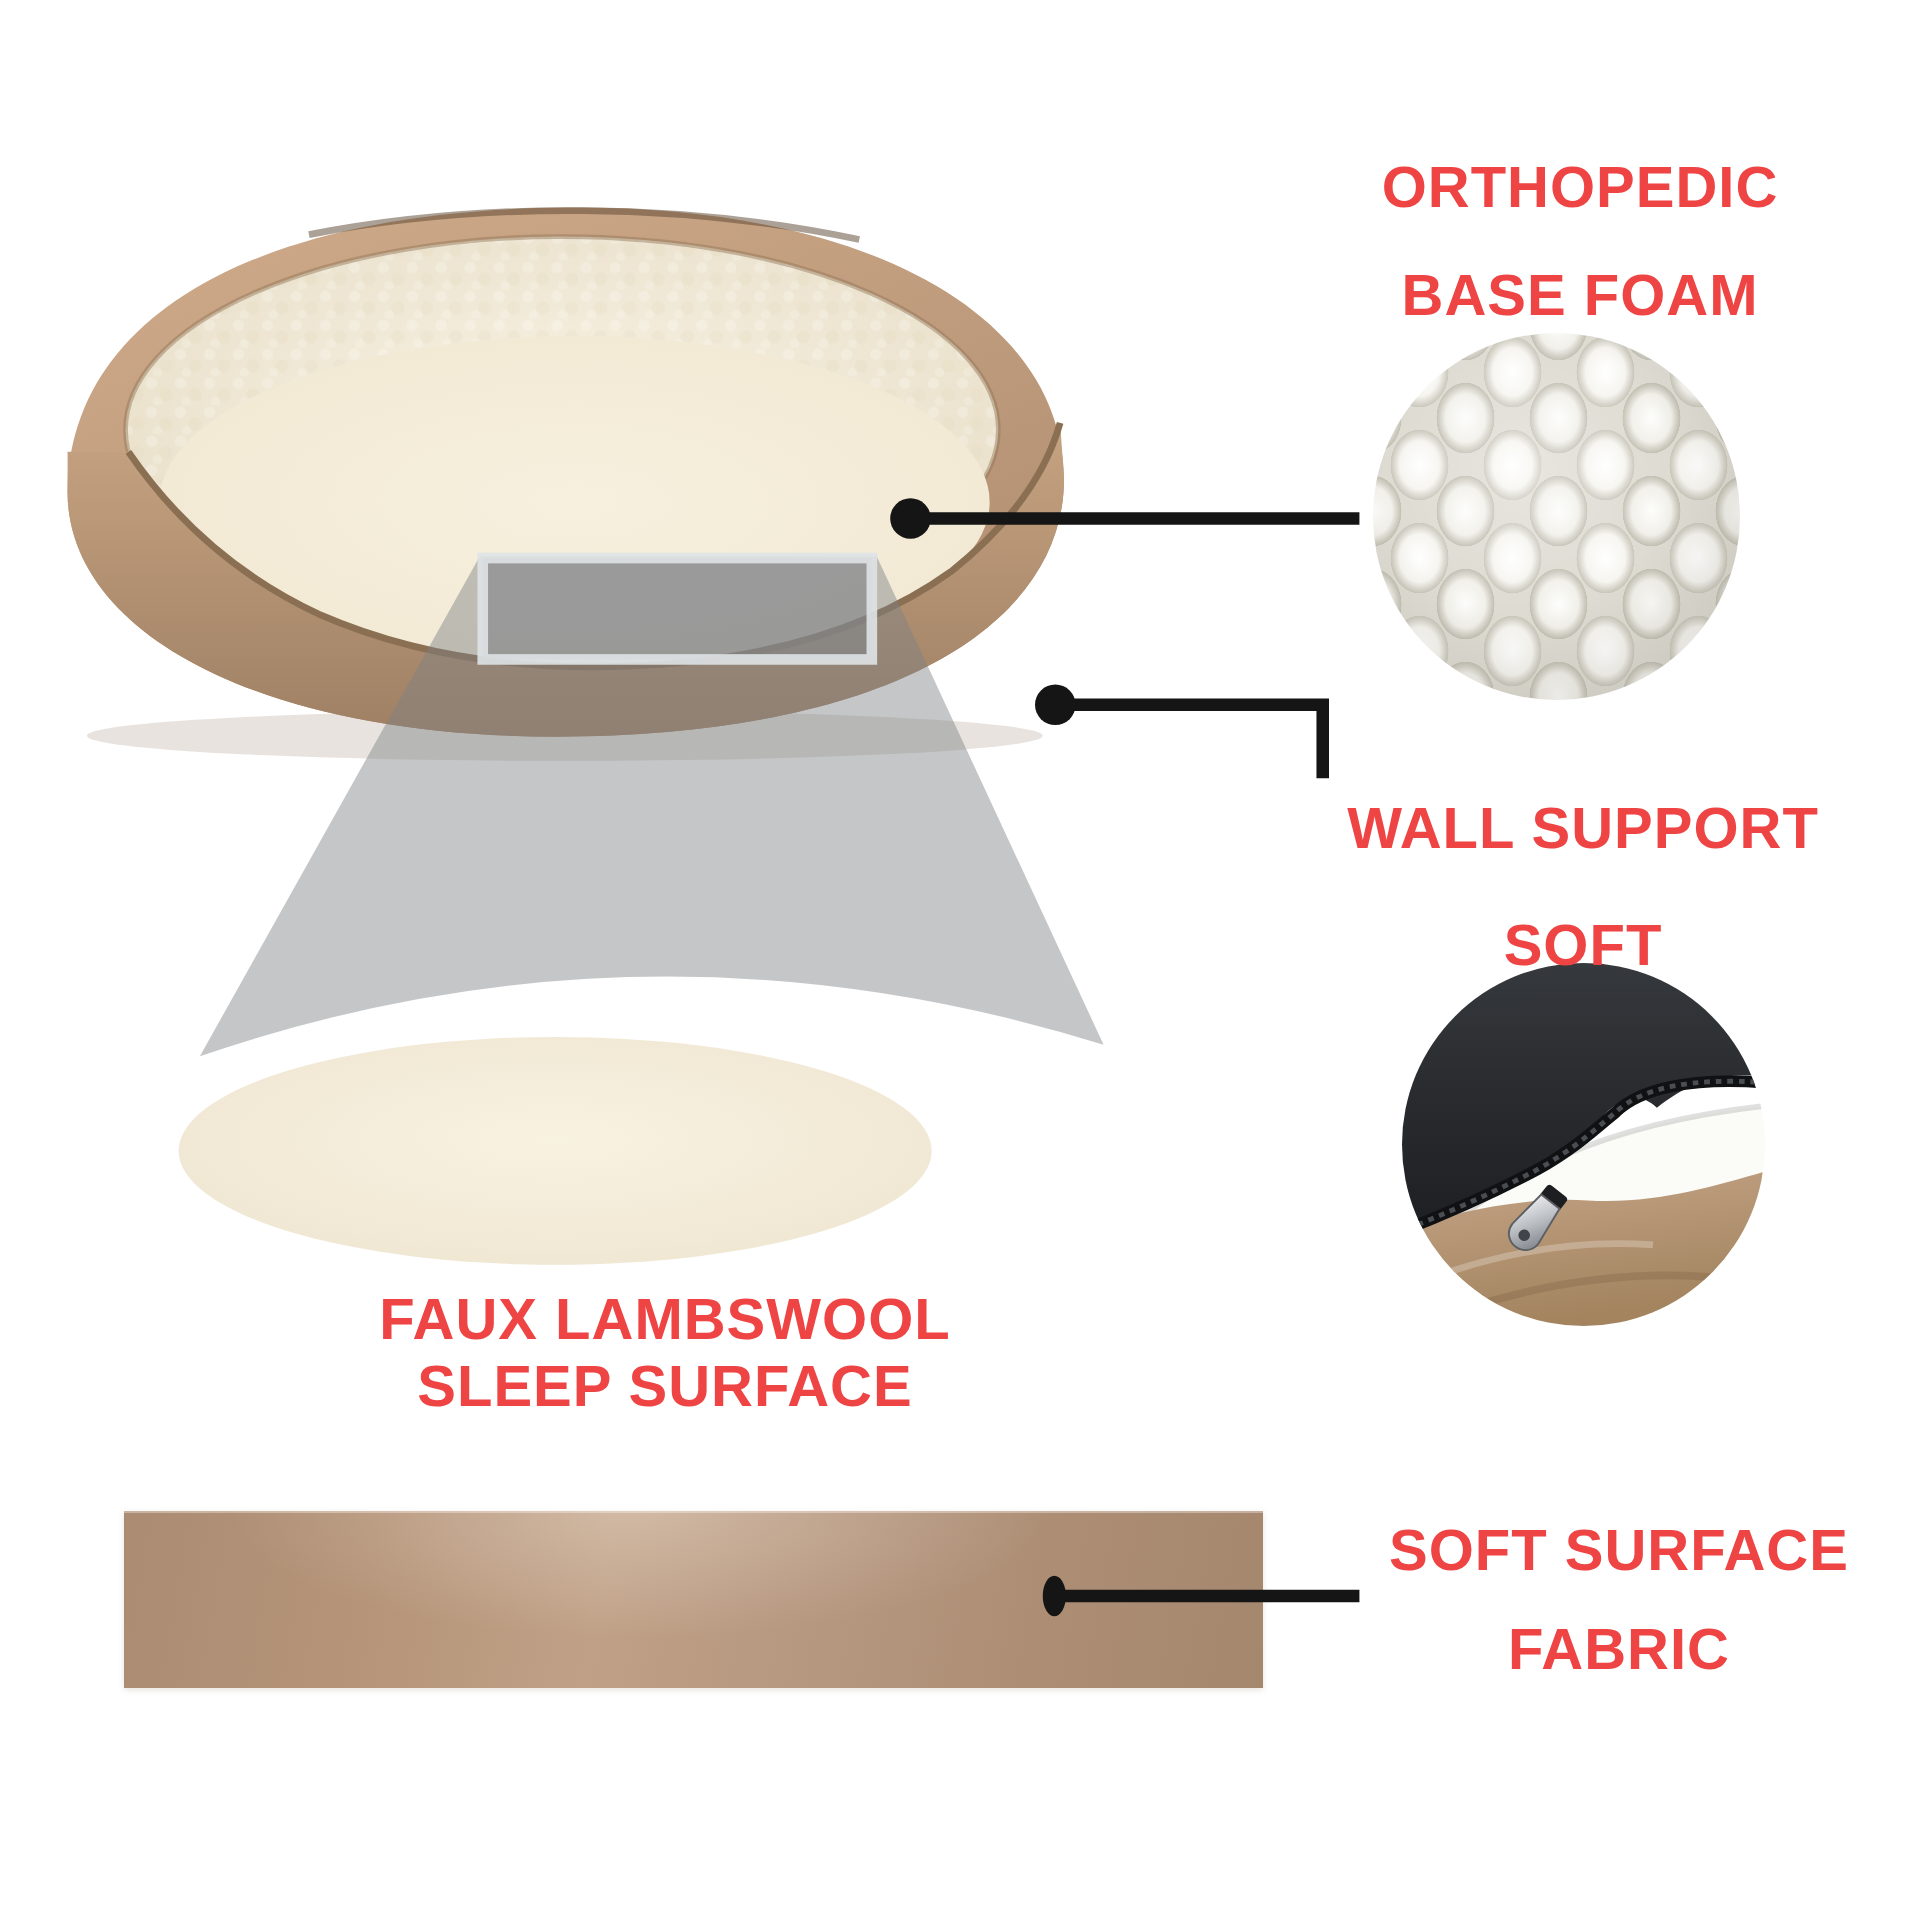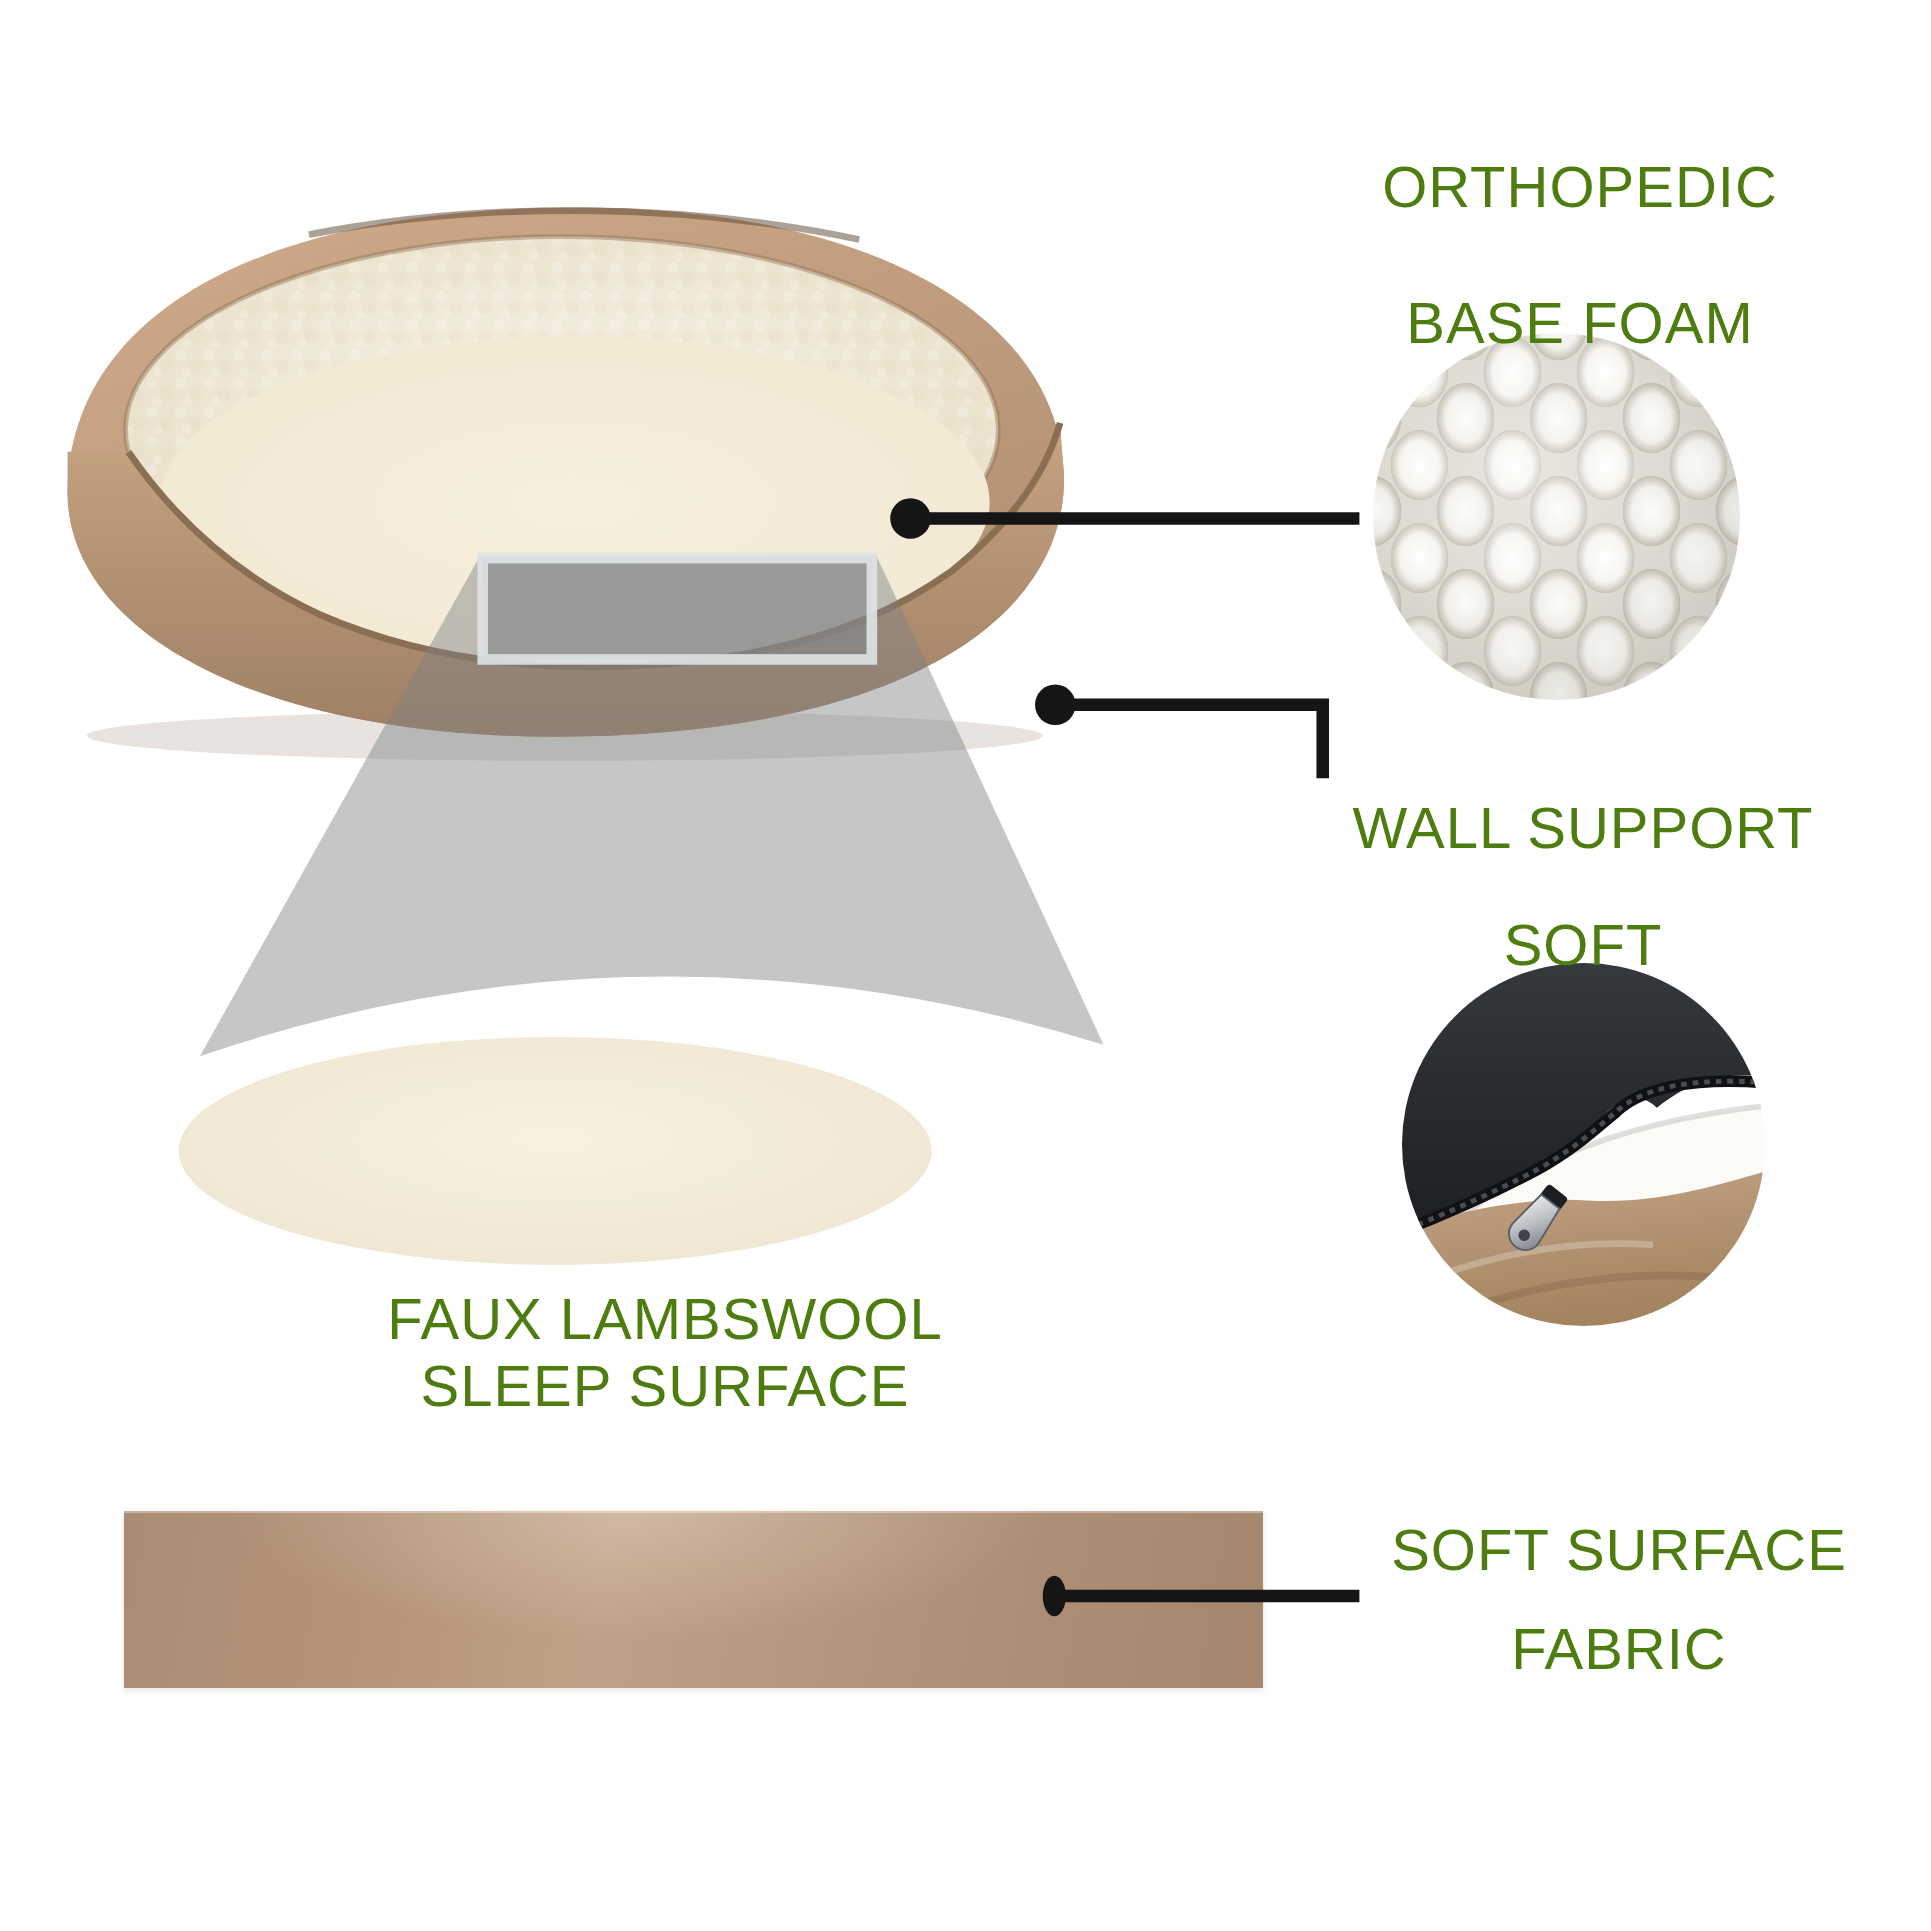--- a/index.html
+++ b/index.html
@@ -2,26 +2,26 @@
 <html><head>
 <meta charset="utf-8">
 <style>
   html,body{margin:0;padding:0;background:#ffffff;}
   #canvas{
     position:relative;width:1931px;height:1931px;background:#ffffff;overflow:hidden;
     font-family:"Liberation Sans", sans-serif;
   }
   
   .lbl{
-    position:absolute;width:676px;text-align:center;color:#4d7c0f;
-    font-weight:400;font-size:58px;line-height:58px;letter-spacing:1px;
+    position:absolute;width:676px;text-align:center;color:#ef4444;
+    font-weight:700;font-size:58px;line-height:58px;letter-spacing:1px;
   }
   .lbl .l2{display:block;}
   #lbl-base-foam   {left:1242px;top:158px;}
-  #lbl-base-foam   .l2{margin-top:78px;text-align:center;}
+  #lbl-base-foam   .l2{margin-top:50px;text-align:center;}
   #lbl-support-wall{left:1245px;top:799px;}
   #lbl-support-wall .l2{margin-top:59px;}
   #lbl-sleep-surface{left:327px;top:1290px;}
   #lbl-sleep-surface .l2{margin-top:9px;}
   #lbl-fabric      {left:1281px;top:1521px;}
   #lbl-fabric      .l2{margin-top:41px;}
 
   
   .foam-circle{
     position:absolute;left:1373px;top:333px;width:367px;height:367px;border-radius:50%;

